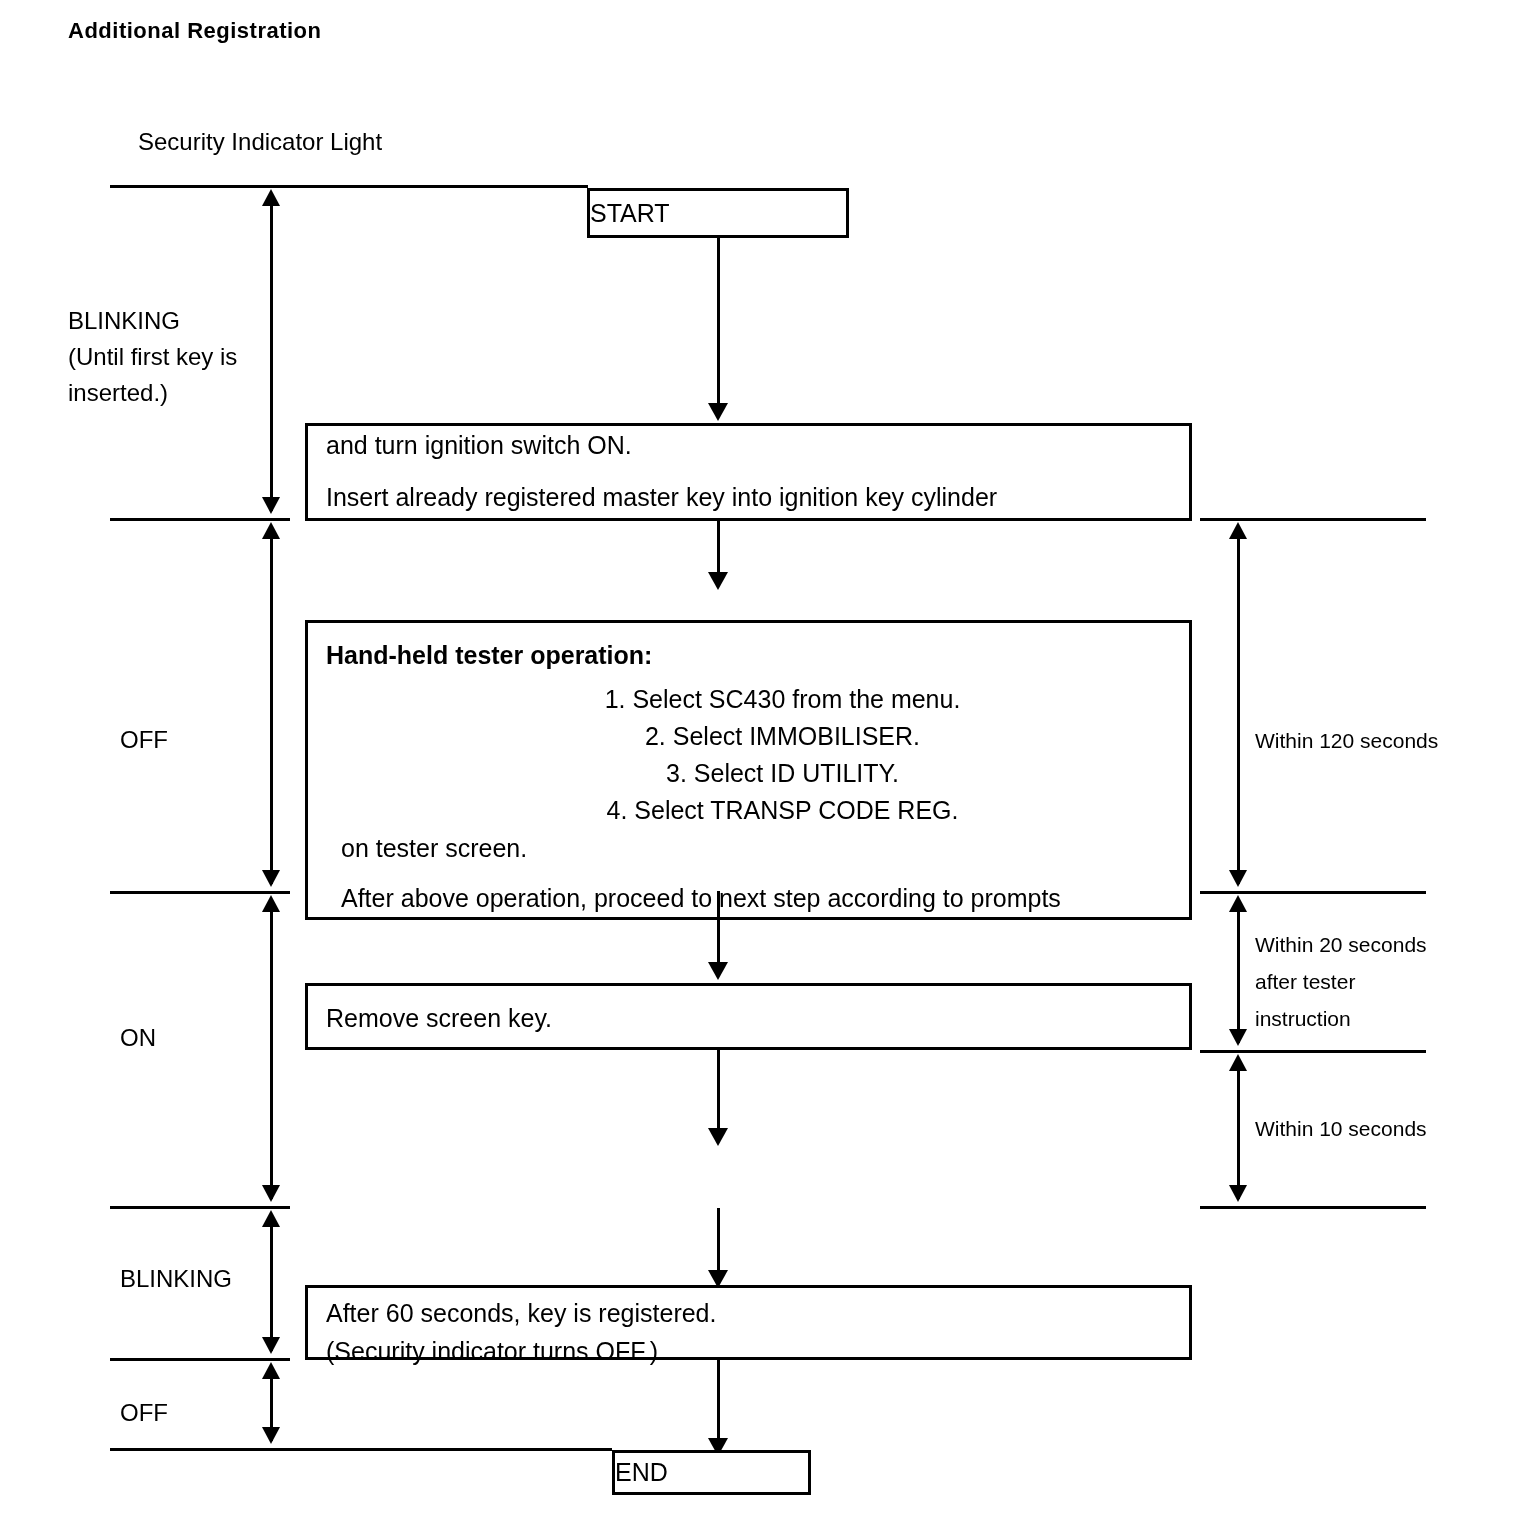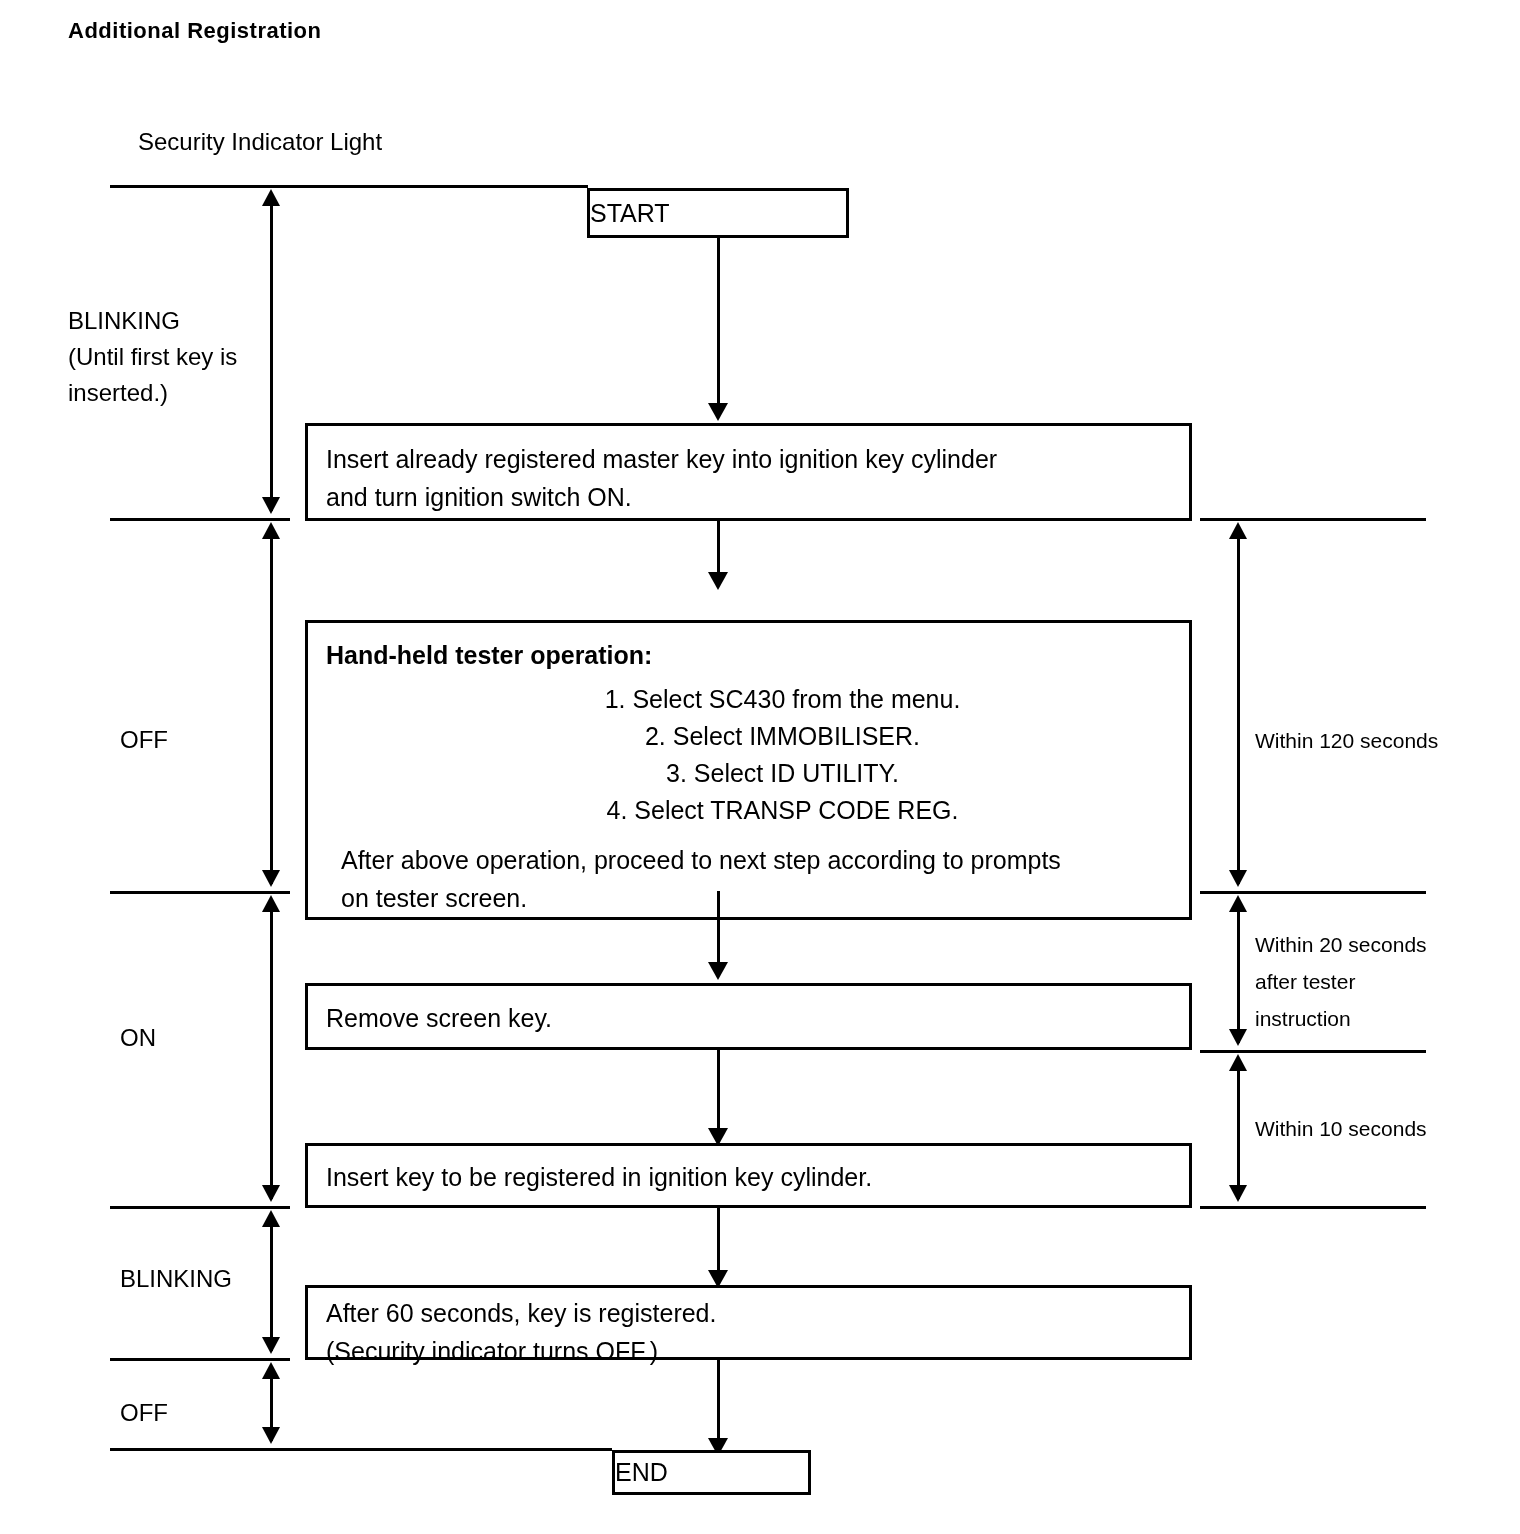--- a/index.html
+++ b/index.html
@@ -150,50 +150,47 @@
   <div class="abs state-label" style="left:120px; top:1395px;">OFF</div>
 
   <div class="abs term" style="left:587px; top:188px; width:262px; height:50px;">
     <span class="node-label">START</span>
   </div>
 
   <div class="abs vline" style="left:717px; top:238px; height:168px;"></div>
   <div class="abs arrow-down-sm" style="left:708px; top:403px;"></div>
 
   <div class="abs pbox" style="left:305px; top:423px; width:887px; height:98px;">
+    <div class="pbox-text" style="margin:0 0 0 18px;">and turn ignition switch ON.</div>
     <div class="pbox-text" style="margin:14px 0 0 18px;">Insert already registered master key into ignition key cylinder</div>
-    <div class="pbox-text" style="margin:0 0 0 18px;">and turn ignition switch ON.</div>
   </div>
 
   <div class="abs vline" style="left:717px; top:521px; height:64px;"></div>
   <div class="abs arrow-down-sm" style="left:708px; top:572px;"></div>
 
   <div class="abs pbox" style="left:305px; top:620px; width:887px; height:300px;">
     <div class="pbox-head" style="margin:13px 0 0 18px;">Hand-held tester operation:</div>
     <div class="pbox-step" style="margin:7px 0 0 68px;">1. Select SC430 from the menu.</div>
     <div class="pbox-step" style="margin:0 0 0 68px;">2. Select IMMOBILISER.</div>
     <div class="pbox-step" style="margin:0 0 0 68px;">3. Select ID UTILITY.</div>
     <div class="pbox-step" style="margin:0 0 0 68px;">4. Select TRANSP CODE REG.</div>
+    <div class="pbox-text" style="margin:0 0 0 33px;">on tester screen.</div>
     <div class="pbox-text" style="margin:12px 0 0 33px;">After above operation, proceed to next step according to prompts</div>
-    <div class="pbox-text" style="margin:0 0 0 33px;">on tester screen.</div>
   </div>
 
   <div class="abs vline" style="left:717px; top:891px; height:84px;"></div>
   <div class="abs arrow-down-sm" style="left:708px; top:962px;"></div>
 
   <div class="abs pbox" style="left:305px; top:983px; width:887px; height:67px;">
     <div class="pbox-text" style="margin:13px 0 0 18px;">Remove screen key.</div>
   </div>
 
   <div class="abs vline" style="left:717px; top:1050px; height:91px;"></div>
   <div class="abs arrow-down-sm" style="left:708px; top:1128px;"></div>
 
-  <div class="abs pbox" style="left:305px; top:1143px; width:887px; height:65px;">
-    <div class="pbox-text" style="margin:12px 0 0 18px;">Insert key to be registered in ignition key cylinder.</div>
-  </div>
 
   <div class="abs vline" style="left:717px; top:1208px; height:75px;"></div>
   <div class="abs arrow-down-sm" style="left:708px; top:1270px;"></div>
 
   <div class="abs pbox" style="left:305px; top:1285px; width:887px; height:75px;">
     <div class="pbox-text" style="margin:6px 0 0 18px;">After 60 seconds, key is registered.</div>
     <div class="pbox-text" style="margin:0 0 0 18px;">(Security indicator turns OFF.)</div>
   </div>
 
   <div class="abs vline" style="left:717px; top:1360px; height:103px;"></div>

